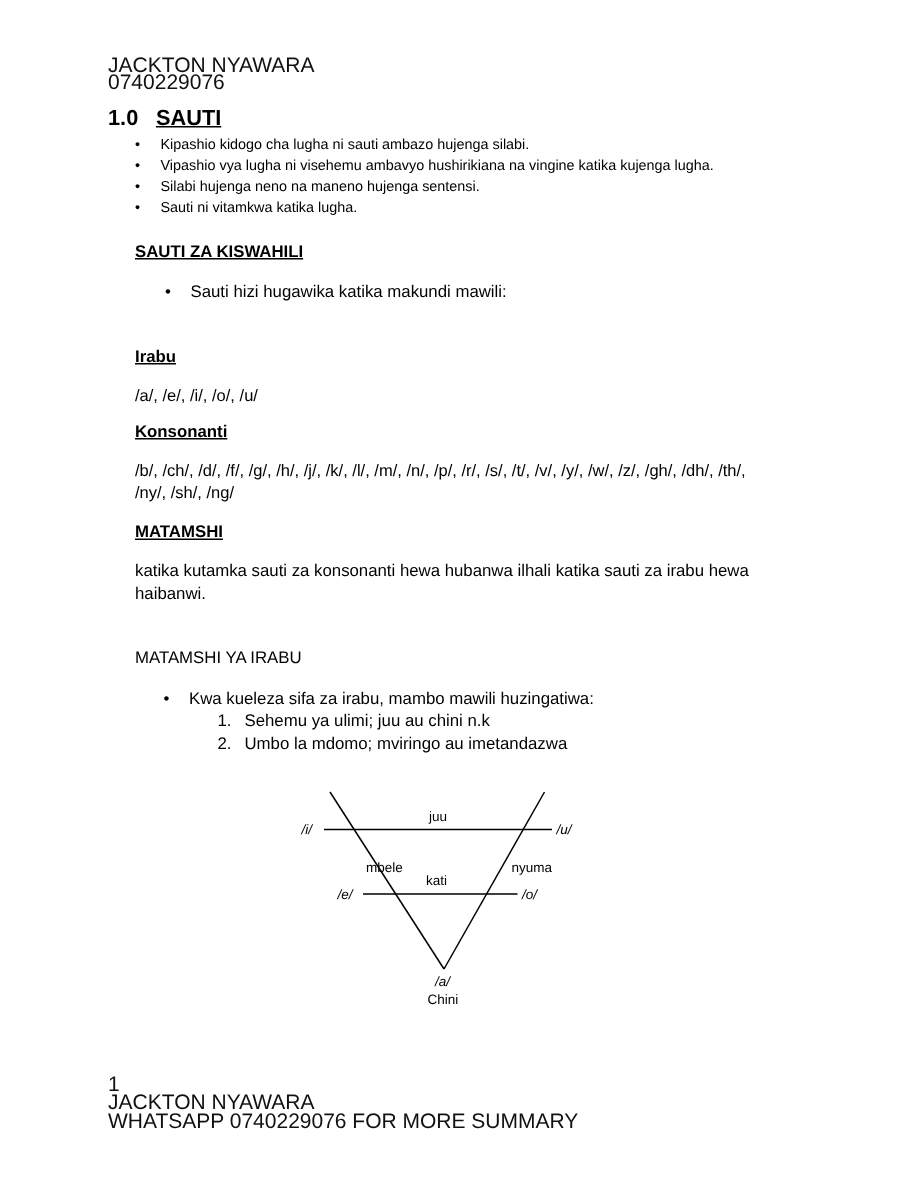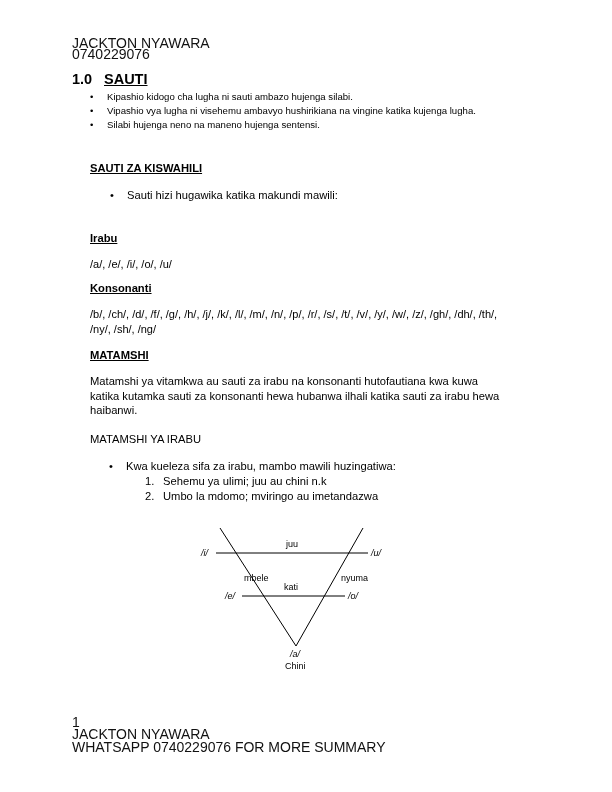--- a/index.html
+++ b/index.html
@@ -29,37 +29,37 @@
 <div class="abs calibri hdr" style="left:72px; top:49px;">0740229076</div>
 
 <div class="abs arial h1" style="left:72px; top:71px;">
   <span class="num">1.0</span><span class="ttl">SAUTI</span>
 </div>
 
 <ul class="b abs arial small" style="left:107px; top:90px;">
   <li>Kipashio kidogo cha lugha ni sauti ambazo hujenga silabi.</li>
   <li>Vipashio vya lugha ni visehemu ambavyo hushirikiana na vingine katika kujenga lugha.</li>
   <li>Silabi hujenga neno na maneno hujenga sentensi.</li>
+  <li>Sauti ni vitamkwa katika lugha.</li>
 </ul>
 
 <div class="abs arial h2" style="left:90px; top:162px;">SAUTI ZA KISWAHILI</div>
 <ul class="b abs arial body" style="left:127px; top:188px;">
   <li>Sauti hizi hugawika katika makundi mawili:</li>
 </ul>
 
 <div class="abs arial h2" style="left:90px; top:232px;">Irabu</div>
 <div class="abs arial" style="left:90px; top:258px; font-size:11px;">/a/, /e/, /i/, /o/, /u/</div>
 
 <div class="abs arial h2" style="left:90px; top:282px;">Konsonanti</div>
 <div class="abs arial body" style="left:90px; top:307px; font-size:11px;">/b/, /ch/, /d/, /f/, /g/, /h/, /j/, /k/, /l/, /m/, /n/, /p/, /r/, /s/, /t/, /v/, /y/, /w/, /z/, /gh/, /dh/, /th/,</div>
 <div class="abs arial body" style="left:90px; top:322px; font-size:11px;">/ny/, /sh/, /ng/</div>
 
 <div class="abs arial h2" style="left:90px; top:349px;">MATAMSHI</div>
 <div class="abs arial body" style="left:90px; top:374px;">
-  <div>Matamshi ya vitamkwa au sauti za irabu na konsonanti hutofautiana kwa kuwa</div>
   <div>katika kutamka sauti za konsonanti hewa hubanwa ilhali katika sauti za irabu hewa</div>
   <div>haibanwi.</div>
 </div>
 
 <div class="abs arial body" style="left:90px; top:432px;">MATAMSHI YA IRABU</div>
 <ul class="b abs arial body" style="left:126px; top:459px;">
   <li>Kwa kueleza sifa za irabu, mambo mawili huzingatiwa:</li>
 </ul>
 <ol class="n abs arial body" style="left:145px; top:474px;">
   <li><span style="display:inline-block;width:18px;">1.</span><span>Sehemu ya ulimi; juu au chini n.k</span></li>

